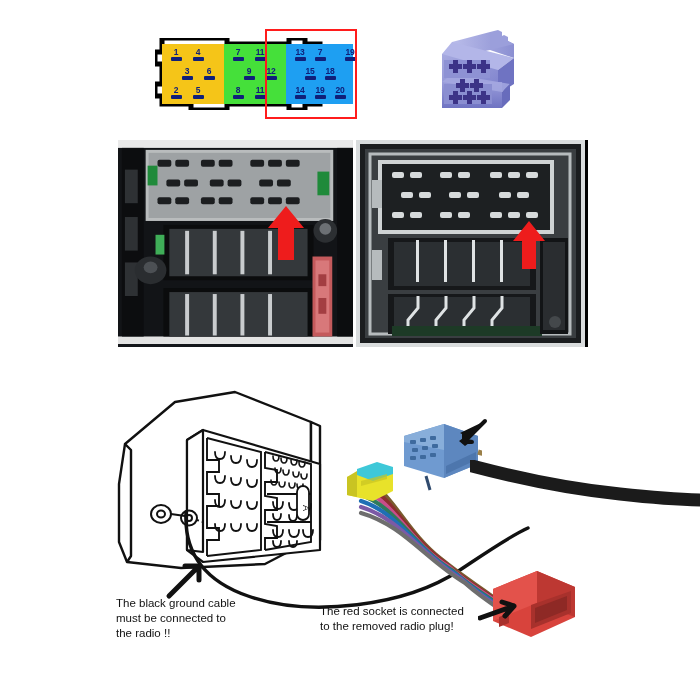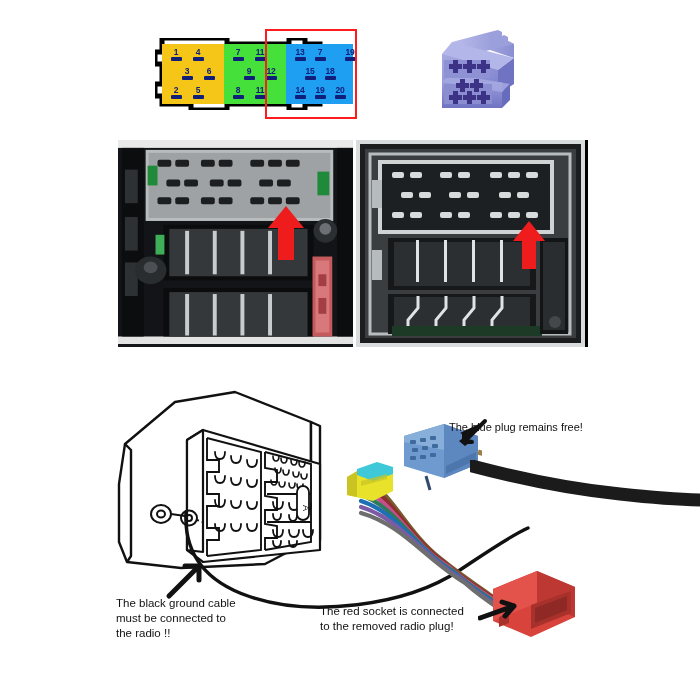--- a/index.html
+++ b/index.html
@@ -541,20 +541,19 @@
 
     <svg style="position:absolute; left:165px; top:200px;" width="42" height="40" viewBox="0 0 42 40">
       <path d="M4,36 L34,6 M34,6 L20,6 M34,6 L34,20" stroke="#111" stroke-width="5" stroke-linecap="round" stroke-linejoin="round" fill="none"></path>
     </svg>
 
     <svg style="position:absolute; left:478px; top:238px;" width="46" height="30" viewBox="0 0 46 30">
       <path d="M2,20 L36,8 M36,8 L24,4 M36,8 L27,18" stroke="#111" stroke-width="5" stroke-linecap="round" stroke-linejoin="round" fill="none"></path>
     </svg>
   </div>
 
-  <div class="caption" id="caption-blue">The blue plug remains free!</div>
   <div class="caption" id="caption-ground">The black ground cable
 must be connected to
 the radio !!</div>
   <div class="caption" id="caption-red">The red socket is connected
 to the removed radio plug!</div>
 
 </div>
 
 </body></html>

